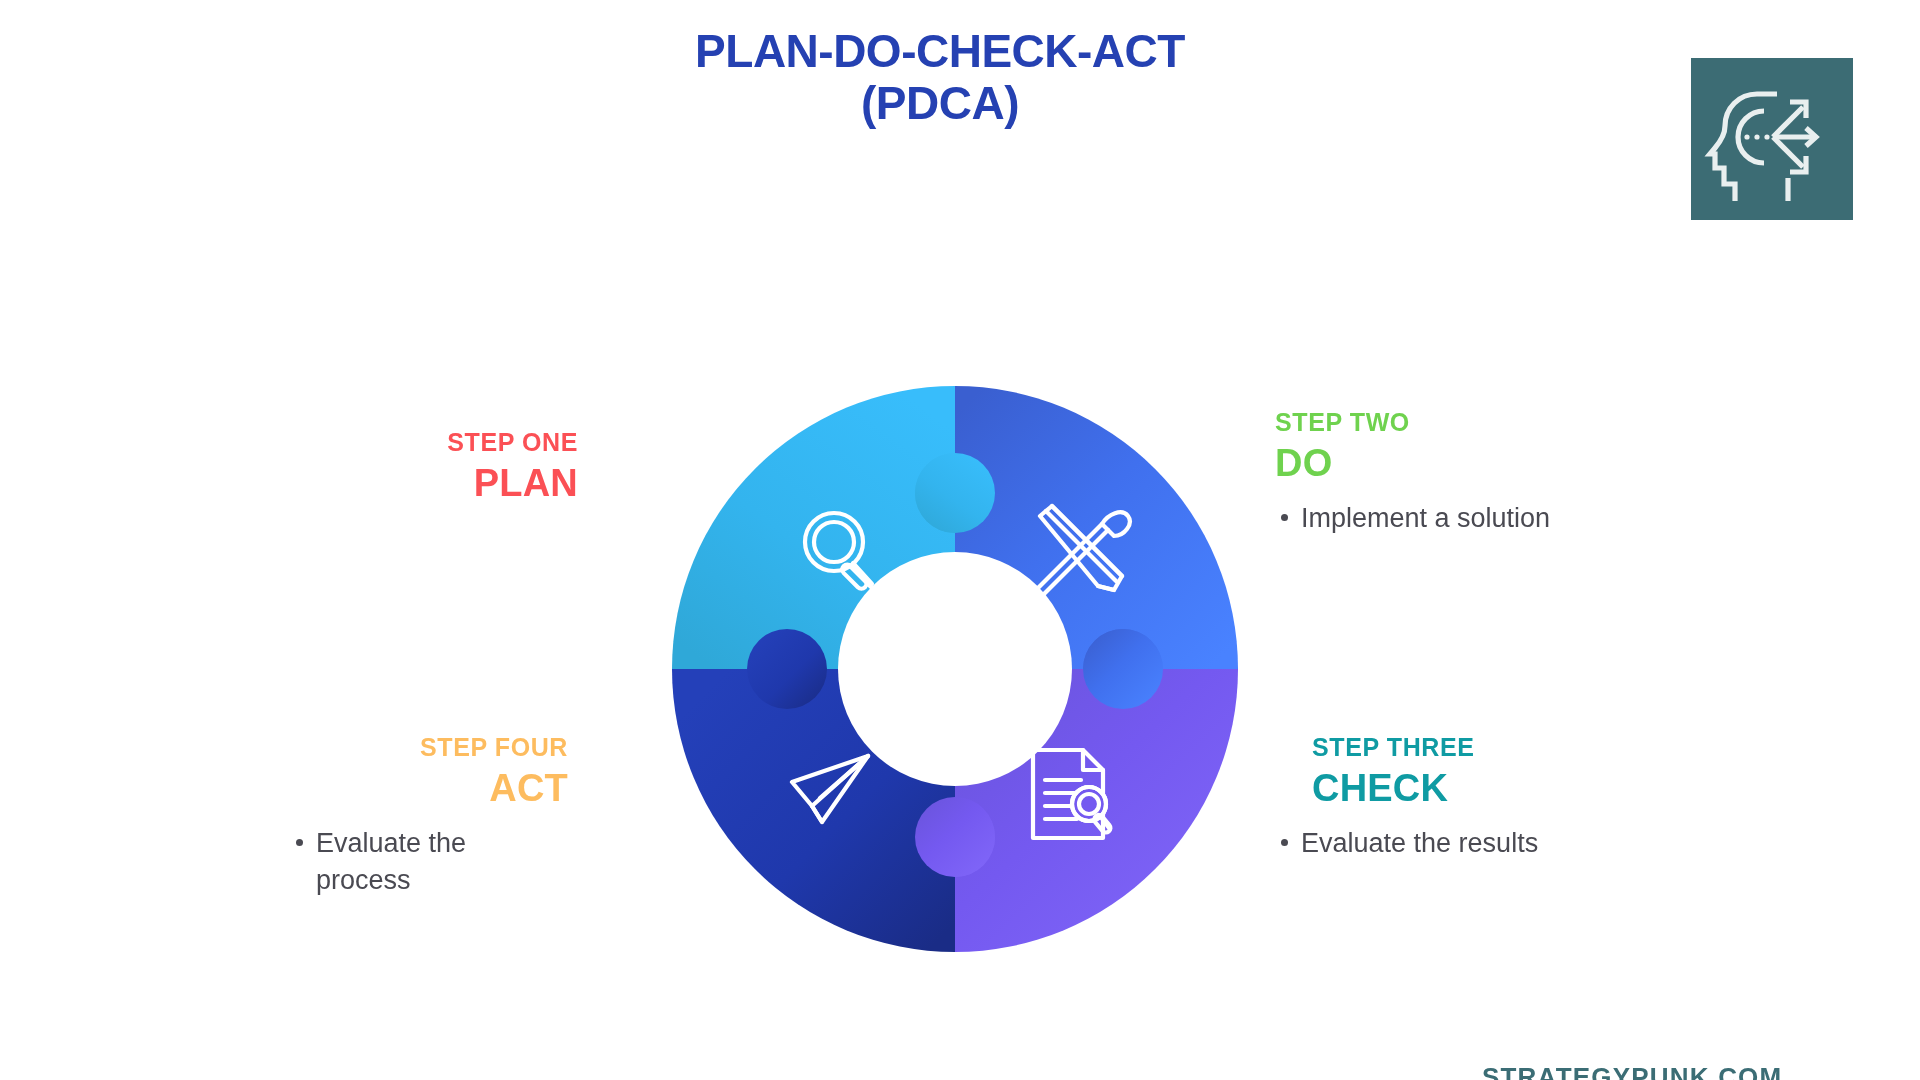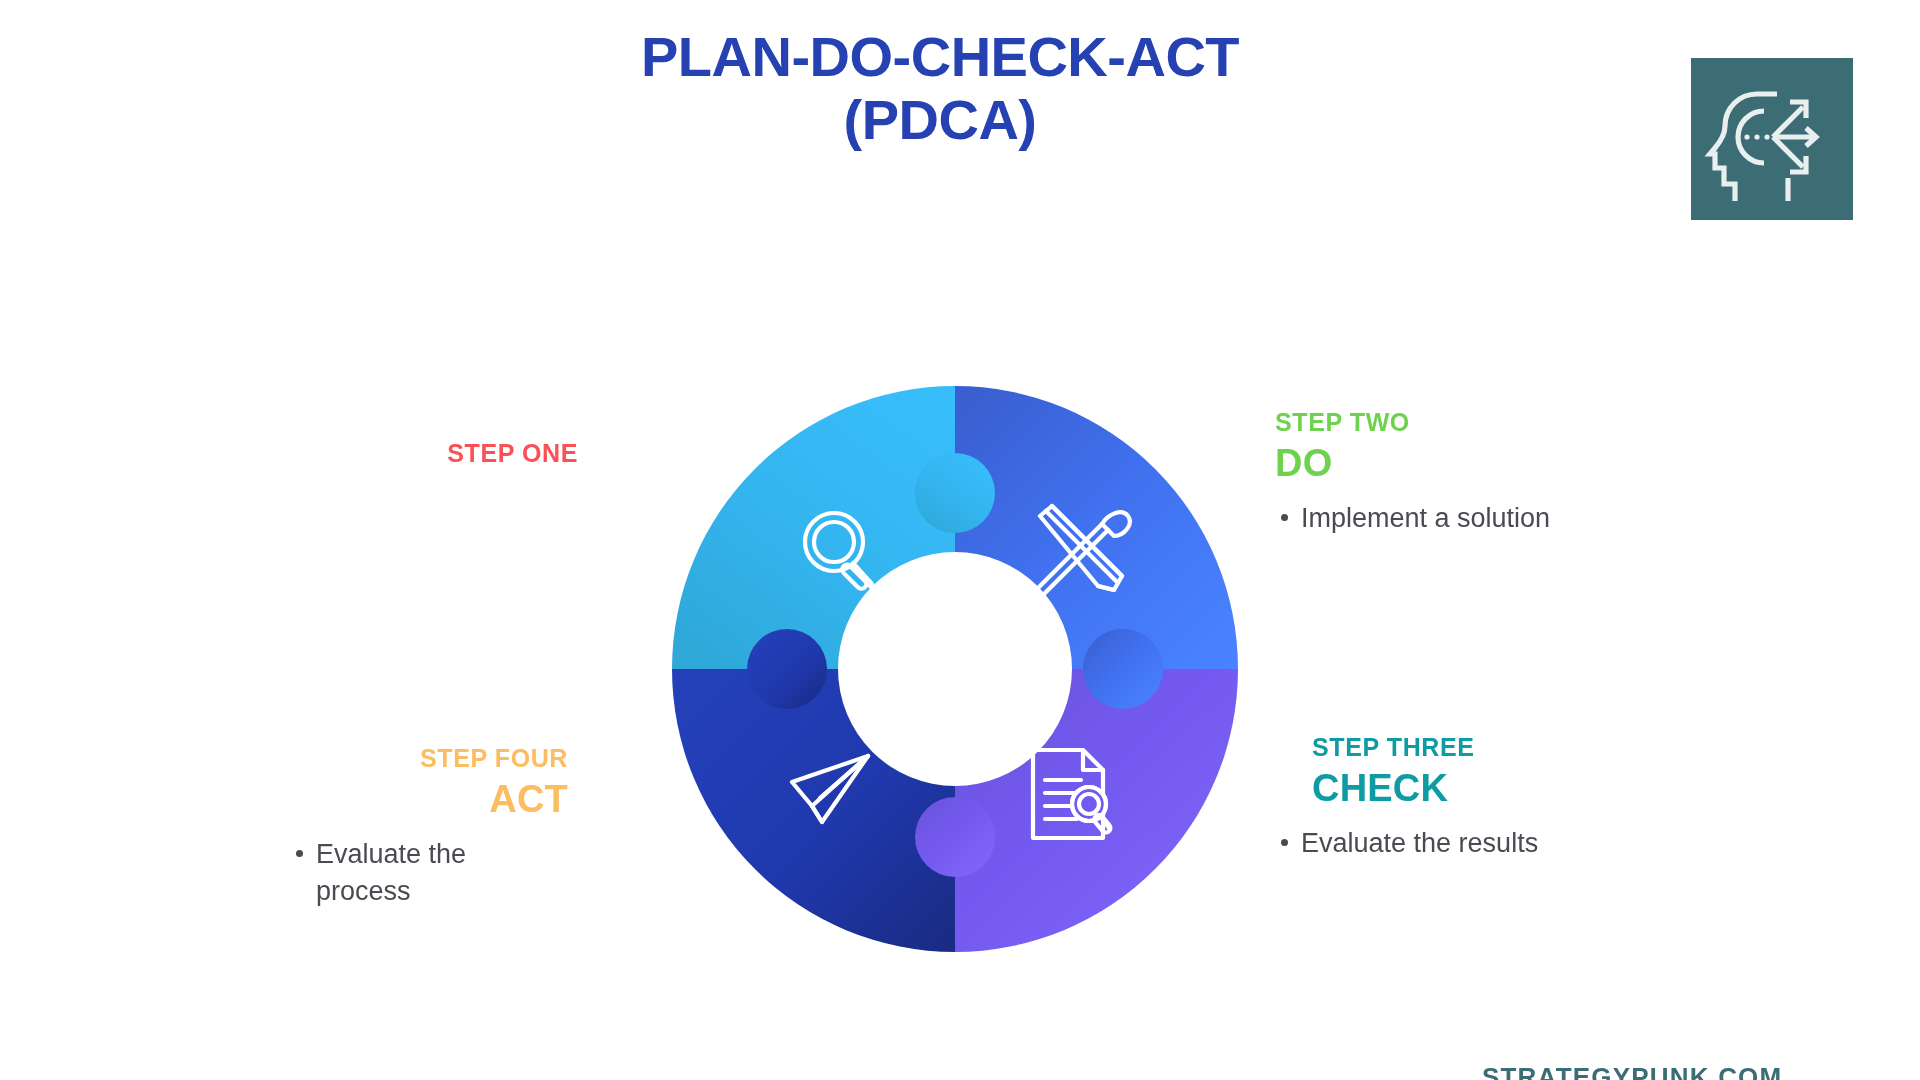--- a/index.html
+++ b/index.html
@@ -19,21 +19,21 @@
   
   #page-title {
     position: absolute;
     left: 420px;
     top: 26px;
     width: 1040px;
     text-align: center;
     color: #2541B2;
     font-family: "Liberation Sans", sans-serif;
     font-weight: bold;
-    font-size: 56px;
+    font-size: 46px;
     line-height: 1.12;
     letter-spacing: -0.5px;
   }
   #page-title .tline { display: block; }
 
   
   #brand-logo {
     position: absolute;
     left: 1691px;
     top: 58px;
@@ -64,21 +64,21 @@
     width: 566px;
     height: 566px;
   }
   #pdca-wheel svg { display: block; }
 
   
   .step-block {
     position: absolute;
     width: 300px;
   }
-  .step-block.align-right { text-align: right; margin-top: 11px; }
+  .step-block.align-right { text-align: right; }
   .step-block.align-left  { text-align: left; }
 
   .step-kicker {
     font-size: 25px;
     font-weight: bold;
     letter-spacing: 0.6px;
     line-height: 1.15;
     margin: 0;
   }
   .step-title {
@@ -262,20 +262,21 @@
       <path d="M2 28 L78 2 L32 68 L22 52 Z"></path>
       <path d="M78 2 L22 52"></path>
       <path d="M22 52 L32 68"></path>
       <path d="M78 2 L30 44"></path>
     </g>
   </svg>
 </div>
 
 <div class="step-block align-right" id="step-one">
   <div class="step-kicker">STEP ONE</div>
+  <div class="step-title">PLAN</div>
 </div>
 
 <div class="step-block align-left" id="step-two">
   <div class="step-kicker">STEP TWO</div>
   <div class="step-title">DO</div>
   <ul class="step-list">
     <li>Implement a solution</li>
   </ul>
 </div>
 

